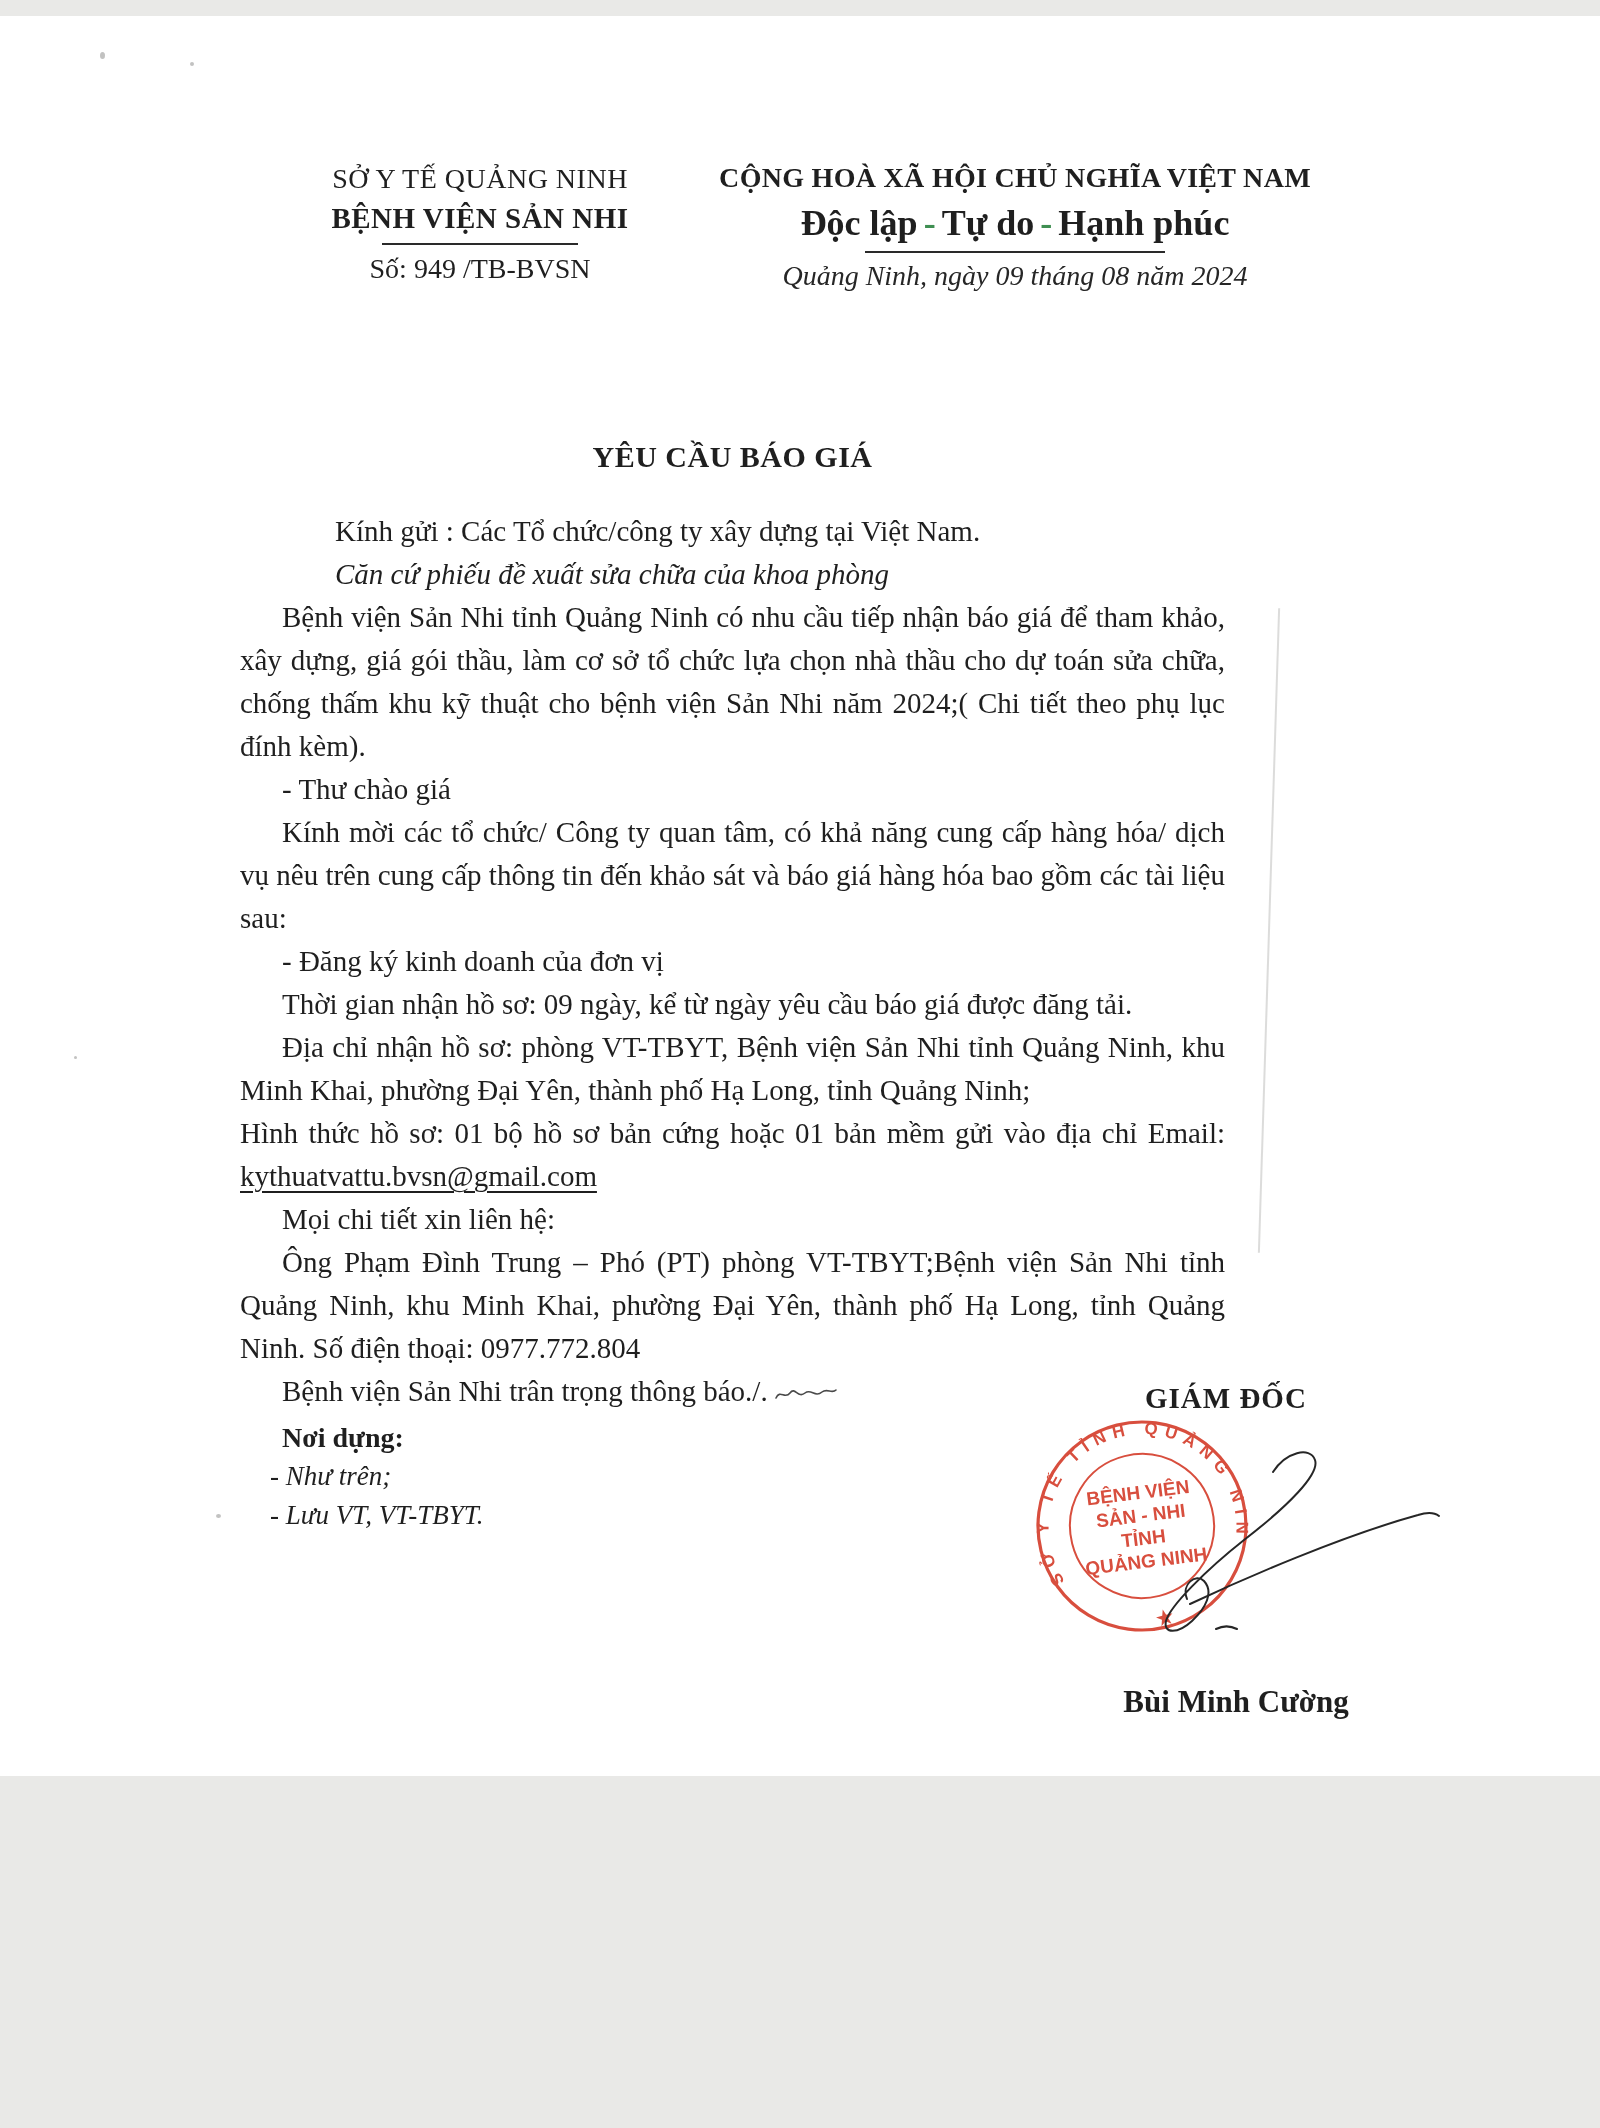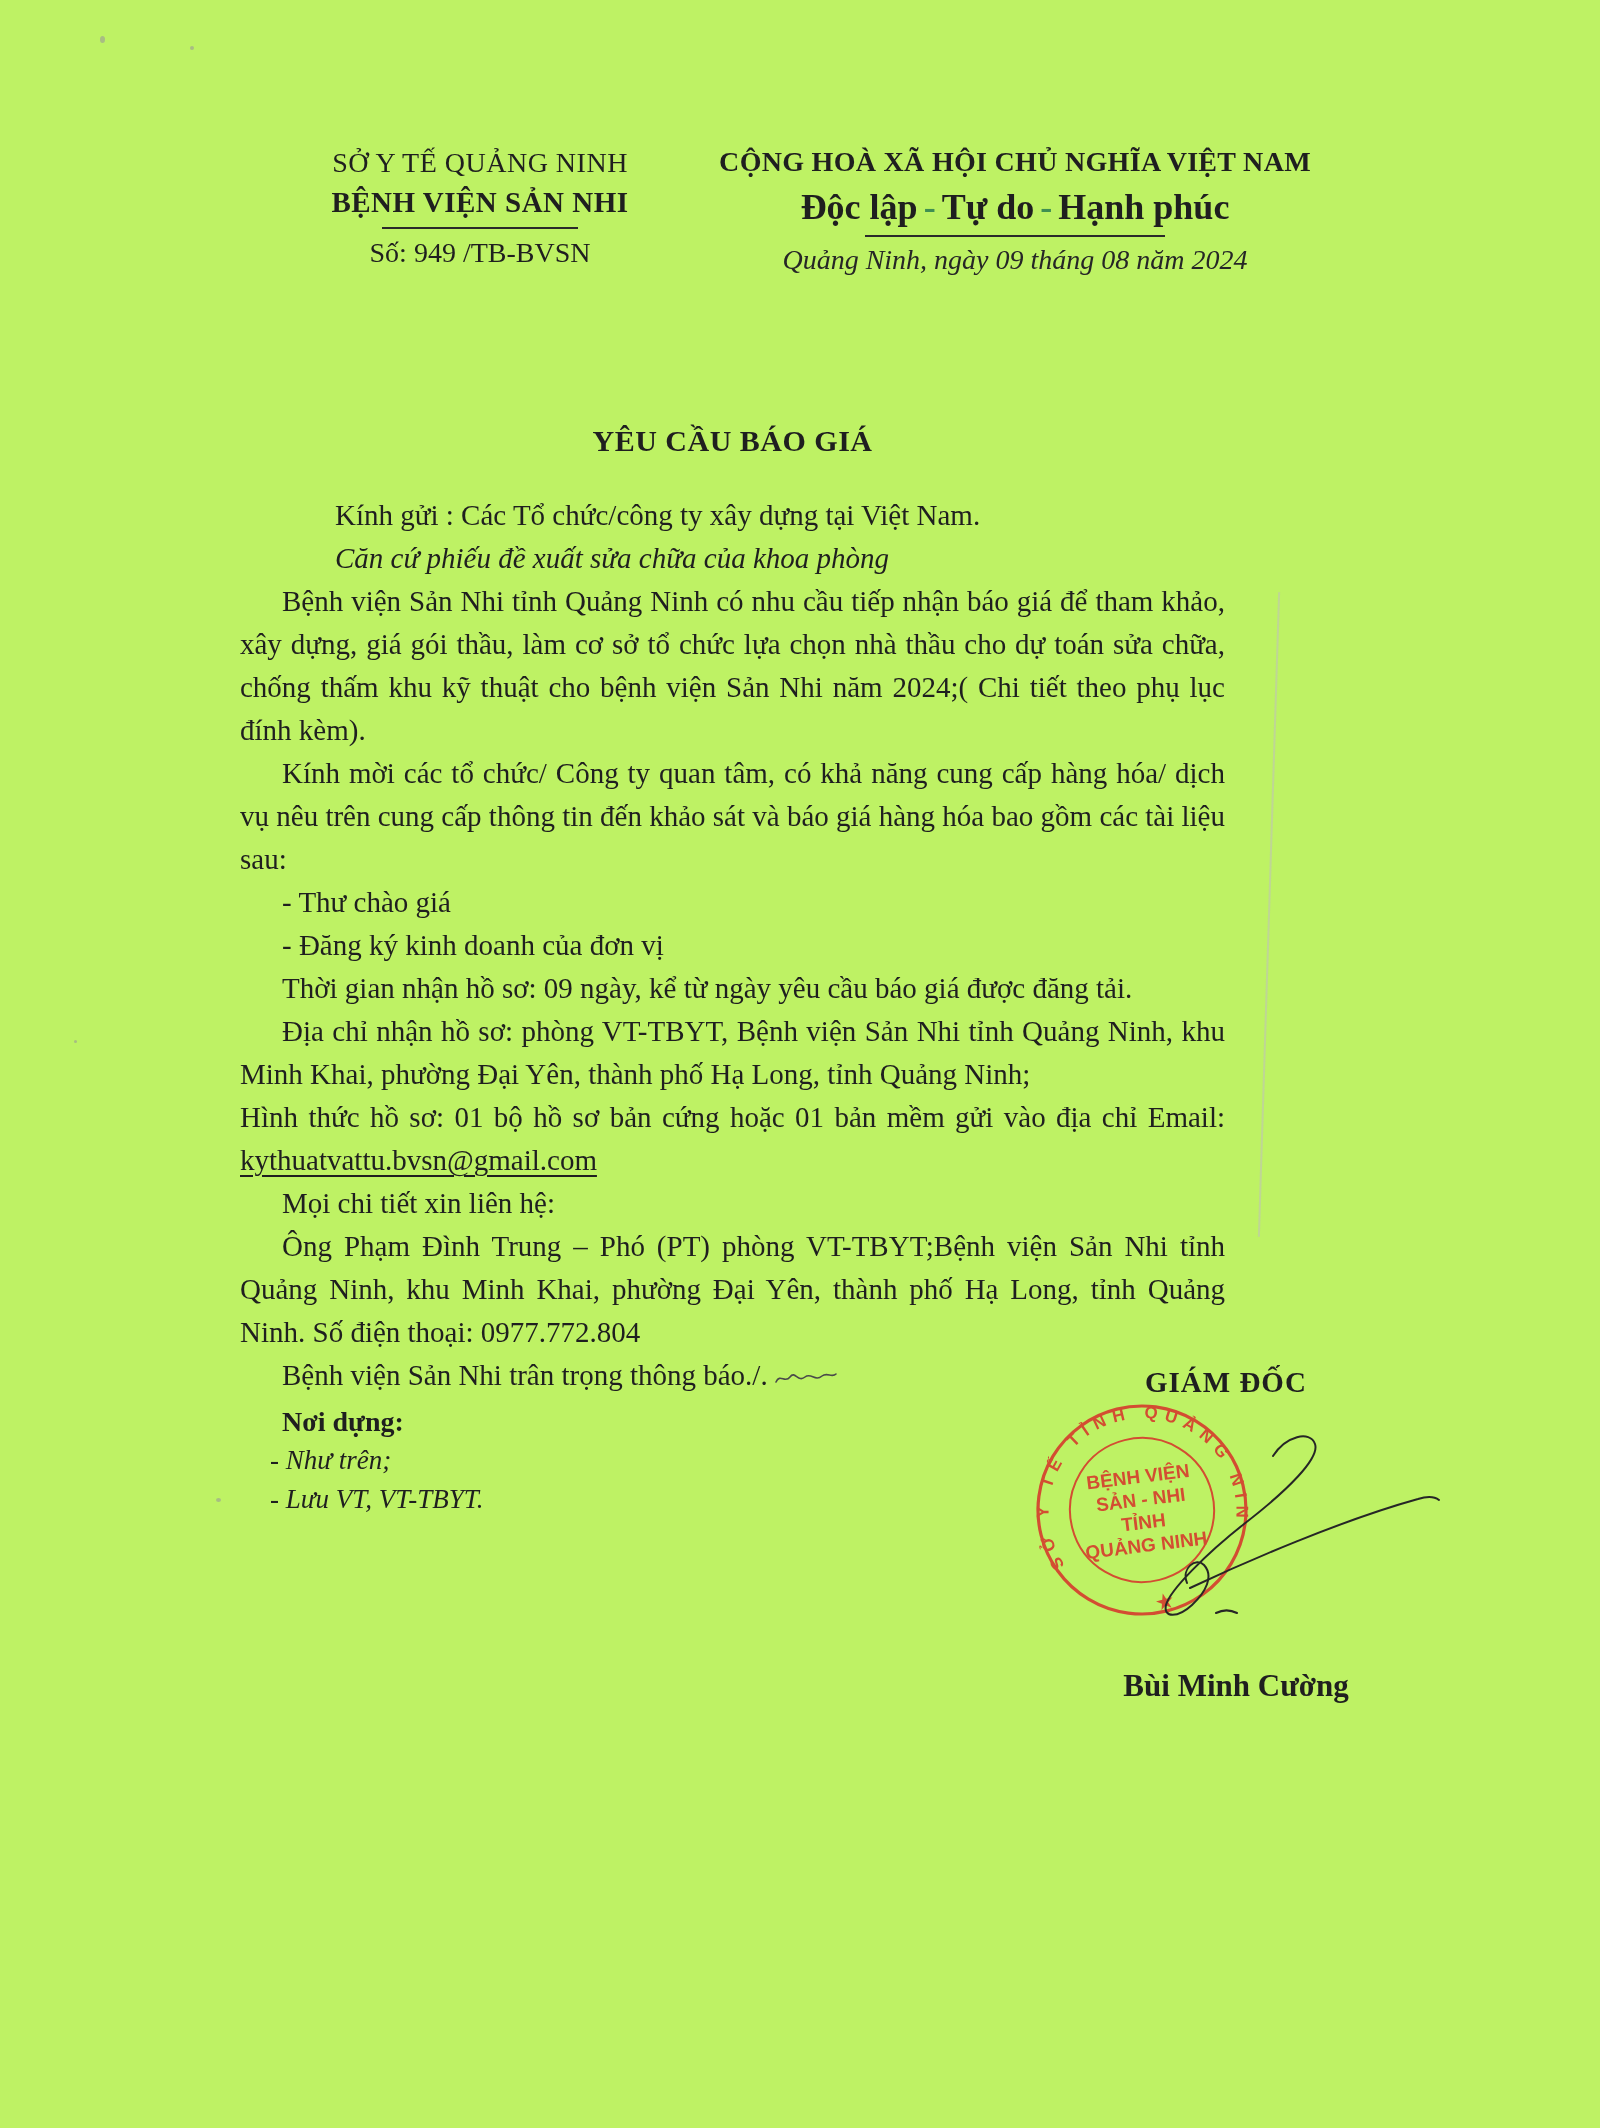--- a/index.html
+++ b/index.html
@@ -1,20 +1,20 @@
 <!DOCTYPE html>
 <html><head>
 <meta charset="utf-8">
 <style>
   html,body{margin:0;padding:0;background:#e9e9e7;}
   .page{
     position:relative;
-    width:1600px;height:2128px;
-    margin:0 auto;
-    background:#bef264;
+    width:1600px;height:1760px;
+    margin:16px auto;
+    background:#ffffff;
     color:#1f1f1f;
     font-family:"Liberation Serif","DejaVu Serif",serif;
     overflow:hidden;
   }
   
   .header-left{
     position:absolute;left:260px;top:145px;width:440px;
     text-align:center;line-height:1.25;
   }
   .hl-dept{font-size:28px;letter-spacing:.5px;}
@@ -102,22 +102,22 @@
     <div class="hr-rule"></div>
     <div class="hr-date">Quảng Ninh, ngày 09 tháng 08 năm 2024</div>
   </div>
 
   <div class="doc-title">YÊU CẦU BÁO GIÁ</div>
 
   <div class="body-block">
     <p class="ind-lg">Kính gửi : Các Tổ chức/công ty xây dựng tại Việt Nam.</p>
     <p class="ind-lg italic">Căn cứ phiếu đề xuất sửa chữa của khoa phòng</p>
     <p class="ind">Bệnh viện Sản Nhi tỉnh Quảng Ninh có nhu cầu tiếp nhận báo giá để tham khảo, xây dựng, giá gói thầu, làm cơ sở tổ chức lựa chọn nhà thầu cho dự toán sửa chữa, chống thấm khu kỹ thuật cho bệnh viện Sản Nhi năm 2024;( Chi tiết theo phụ lục đính kèm).</p>
+    <p class="ind">- Thư chào giá</p>
     <p class="ind">Kính mời các tổ chức/ Công ty quan tâm, có khả năng cung cấp hàng hóa/ dịch vụ nêu trên cung cấp thông tin đến khảo sát và báo giá hàng hóa bao gồm các tài liệu sau:</p>
-    <p class="ind">- Thư chào giá</p>
     <p class="ind">- Đăng ký kinh doanh của đơn vị</p>
     <p class="ind">Thời gian nhận hồ sơ: 09 ngày, kể từ ngày yêu cầu báo giá được đăng tải.</p>
     <p class="ind">Địa chỉ nhận hồ sơ: phòng VT-TBYT, Bệnh viện Sản Nhi tỉnh Quảng Ninh, khu Minh Khai, phường Đại Yên, thành phố Hạ Long, tỉnh Quảng Ninh;</p>
     <p><span>Hình thức hồ sơ: 01 bộ hồ sơ bản cứng hoặc 01 bản mềm gửi vào địa chỉ Email:</span> <span class="email">kythuatvattu.bvsn@gmail.com</span></p>
     <p class="ind">Mọi chi tiết xin liên hệ:</p>
     <p class="ind">Ông Phạm Đình Trung – Phó (PT) phòng VT-TBYT;Bệnh viện Sản Nhi tỉnh Quảng Ninh, khu Minh Khai, phường Đại Yên, thành phố Hạ Long, tỉnh Quảng Ninh. Số điện thoại: 0977.772.804</p>
     <p class="ind"><span>Bệnh viện Sản Nhi trân trọng thông báo./.</span><svg class="closing-squiggle" width="64" height="24" viewBox="0 0 64 24">
           <path d="M2,17 C6,8 11,19 16,12 C21,5 24,18 31,12 C37,7 41,17 48,11 C53,7 58,13 62,9" fill="none" stroke="#4a4a4a" stroke-width="1.6" stroke-linecap="round"></path>
         </svg></p>
   </div>

